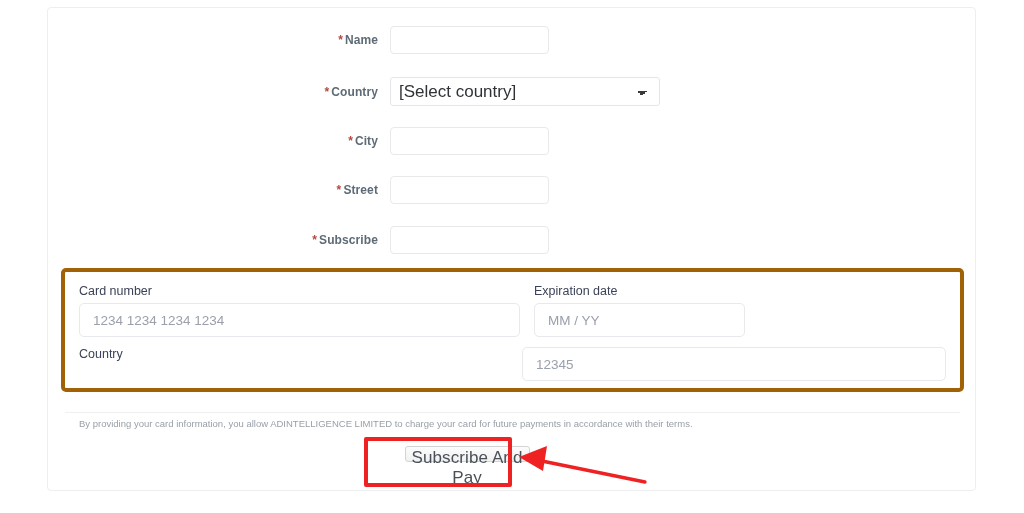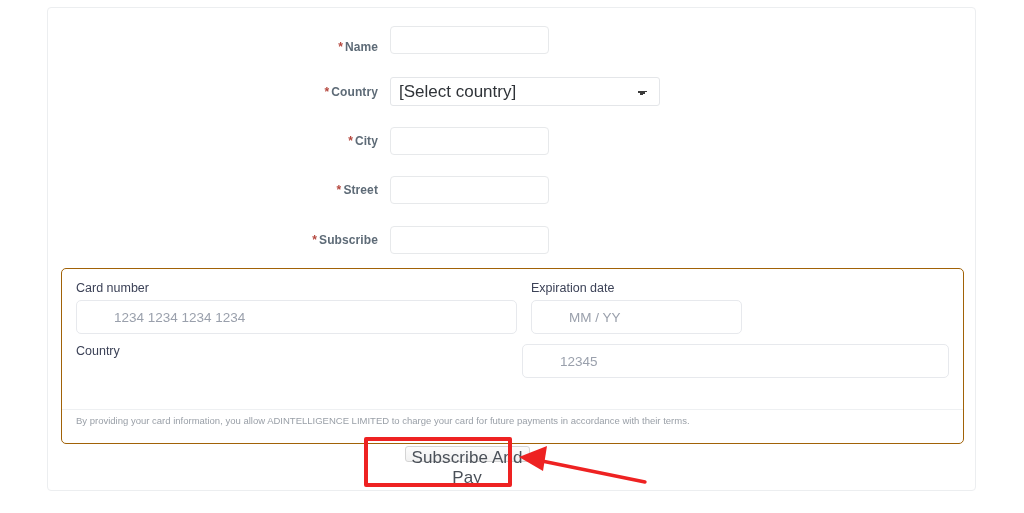--- a/index.html
+++ b/index.html
@@ -86,34 +86,34 @@
       linear-gradient(45deg, transparent 50%, #3a3a3a 50%),
       linear-gradient(135deg, #3a3a3a 50%, transparent 50%);
     background-position:
       calc(100% - 17px) 13px,
       calc(100% - 12px) 13px;
     background-size: 5px 5px, 5px 5px;
     background-repeat: no-repeat;
   }
 
   
-  .row-name     { left: 241px; top: 18px; align-items: flex-end; }
+  .row-name     { left: 241px; top: 18px; }
   .row-country  { left: 241px; top: 69px; }
   .row-city     { left: 241px; top: 119px; }
   .row-street   { left: 241px; top: 168px; }
   .row-postcode { left: 241px; top: 218px; }
 
   
   .card-block {
     position: absolute;
     left: 13px;
     top: 260px;
     width: 903px;
-    height: 176px;
-    border: 1px solid #a16207;
+    height: 124px;
+    border: 4px solid #a16207;
     border-radius: 5px;
     background: #ffffff;
   }
   .cb-grid {
     position: absolute;
     left: 0; top: 0; right: 0;
     padding: 12px 14px 0 14px;
   }
   .cb-row {
     display: flex;
@@ -145,21 +145,20 @@
     color: #9aa0ac;
     font-family: "Liberation Sans", sans-serif;
   }
   .cb-input input {
     border: none; outline: none;
     background: transparent;
     width: 100%;
     font-size: 13.5px;
     color: #15803d;
     font-family: "Liberation Sans", sans-serif;
-    margin-left: 24px;
   }
   .cb-input input::placeholder { color: #9aa0ac; opacity: 1; }
   .cb-input.select-like {
     justify-content: space-between;
     color: #2f3338;
   }
   .cb-input .sel-value { font-size: 13.5px; color: #31353b; }
   .chev {
     width: 9px; height: 9px;
     border-right: 1.4px solid #6b7280;

